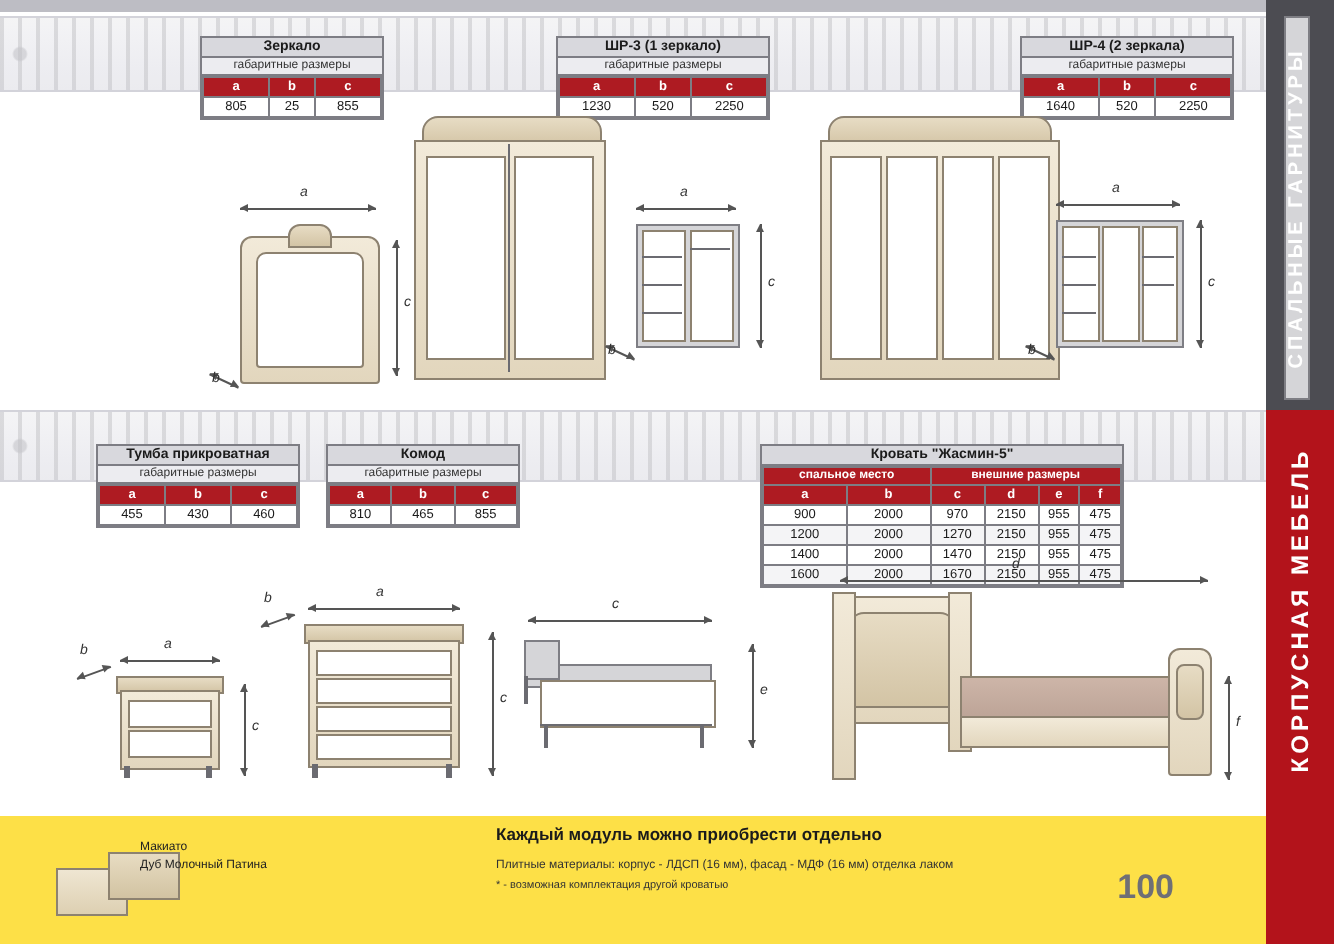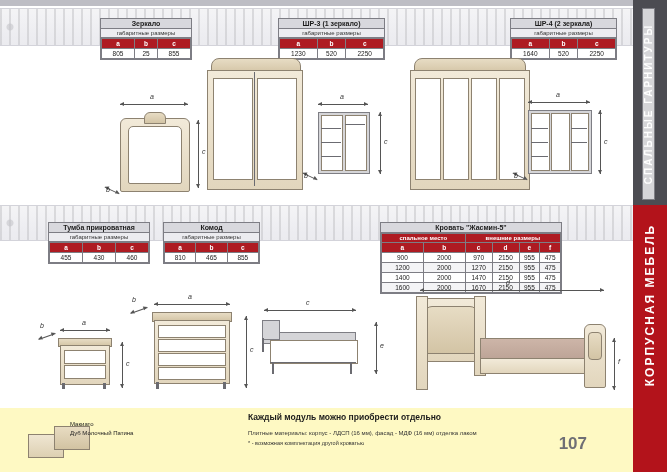--- a/index.html
+++ b/index.html
@@ -81,21 +81,21 @@
   .arrow:after{right:0;border-left:4px solid #555;}
   .varrow{position:absolute;background:#555;width:1px;}
   .varrow:before,.varrow:after{
     content:"";position:absolute;left:-2px;border-left:2.5px solid transparent;
     border-right:2.5px solid transparent;
   }
   .varrow:before{top:0;border-bottom:4px solid #555;}
   .varrow:after{bottom:0;border-top:4px solid #555;}
 
   
-  .footer{position:absolute;left:0;right:34px;top:408px;height:64px;background:#fef9c3;}
+  .footer{position:absolute;left:0;right:34px;top:408px;height:64px;background:#fde047;}
   .foot-title{position:absolute;left:248px;top:4px;font-size:8.5px;font-weight:bold;color:#1b1b1b;}
   .foot-l1{position:absolute;left:248px;top:22px;font-size:6px;color:#333;}
   .foot-l2{position:absolute;left:248px;top:32px;font-size:5.5px;color:#333;}
   .pgnum{position:absolute;right:46px;top:26px;font-size:17px;color:#6f6f75;font-weight:bold;}
   .swatch-wrap{position:absolute;left:28px;top:18px;}
   .sw1{position:absolute;left:0;top:8px;width:34px;height:22px;background:linear-gradient(#efe6d2,#ddd0b2);border:1px solid #8d8270;}
   .sw2{position:absolute;left:26px;top:0px;width:34px;height:22px;background:linear-gradient(#e8dcc2,#d2c3a2);border:1px solid #8d8270;}
   .swlabel{position:absolute;left:70px;top:12px;font-size:6px;color:#222;}
   .swlabel div{line-height:9px;}
 </style>
@@ -396,16 +396,16 @@
       <div class="sw1"></div>
       <div class="sw2"></div>
     </div>
     <div class="swlabel">
       <div>Макиато</div>
       <div>Дуб Молочный Патина</div>
     </div>
     <div class="foot-title">Каждый модуль можно приобрести отдельно</div>
     <div class="foot-l1">Плитные материалы: корпус - ЛДСП (16 мм), фасад - МДФ (16 мм) отделка лаком</div>
     <div class="foot-l2">* - возможная комплектация другой кроватью</div>
-    <div class="pgnum">107</div>
+    <div class="pgnum">100</div>
   </div>
 
 </div>
 
 </body></html>

